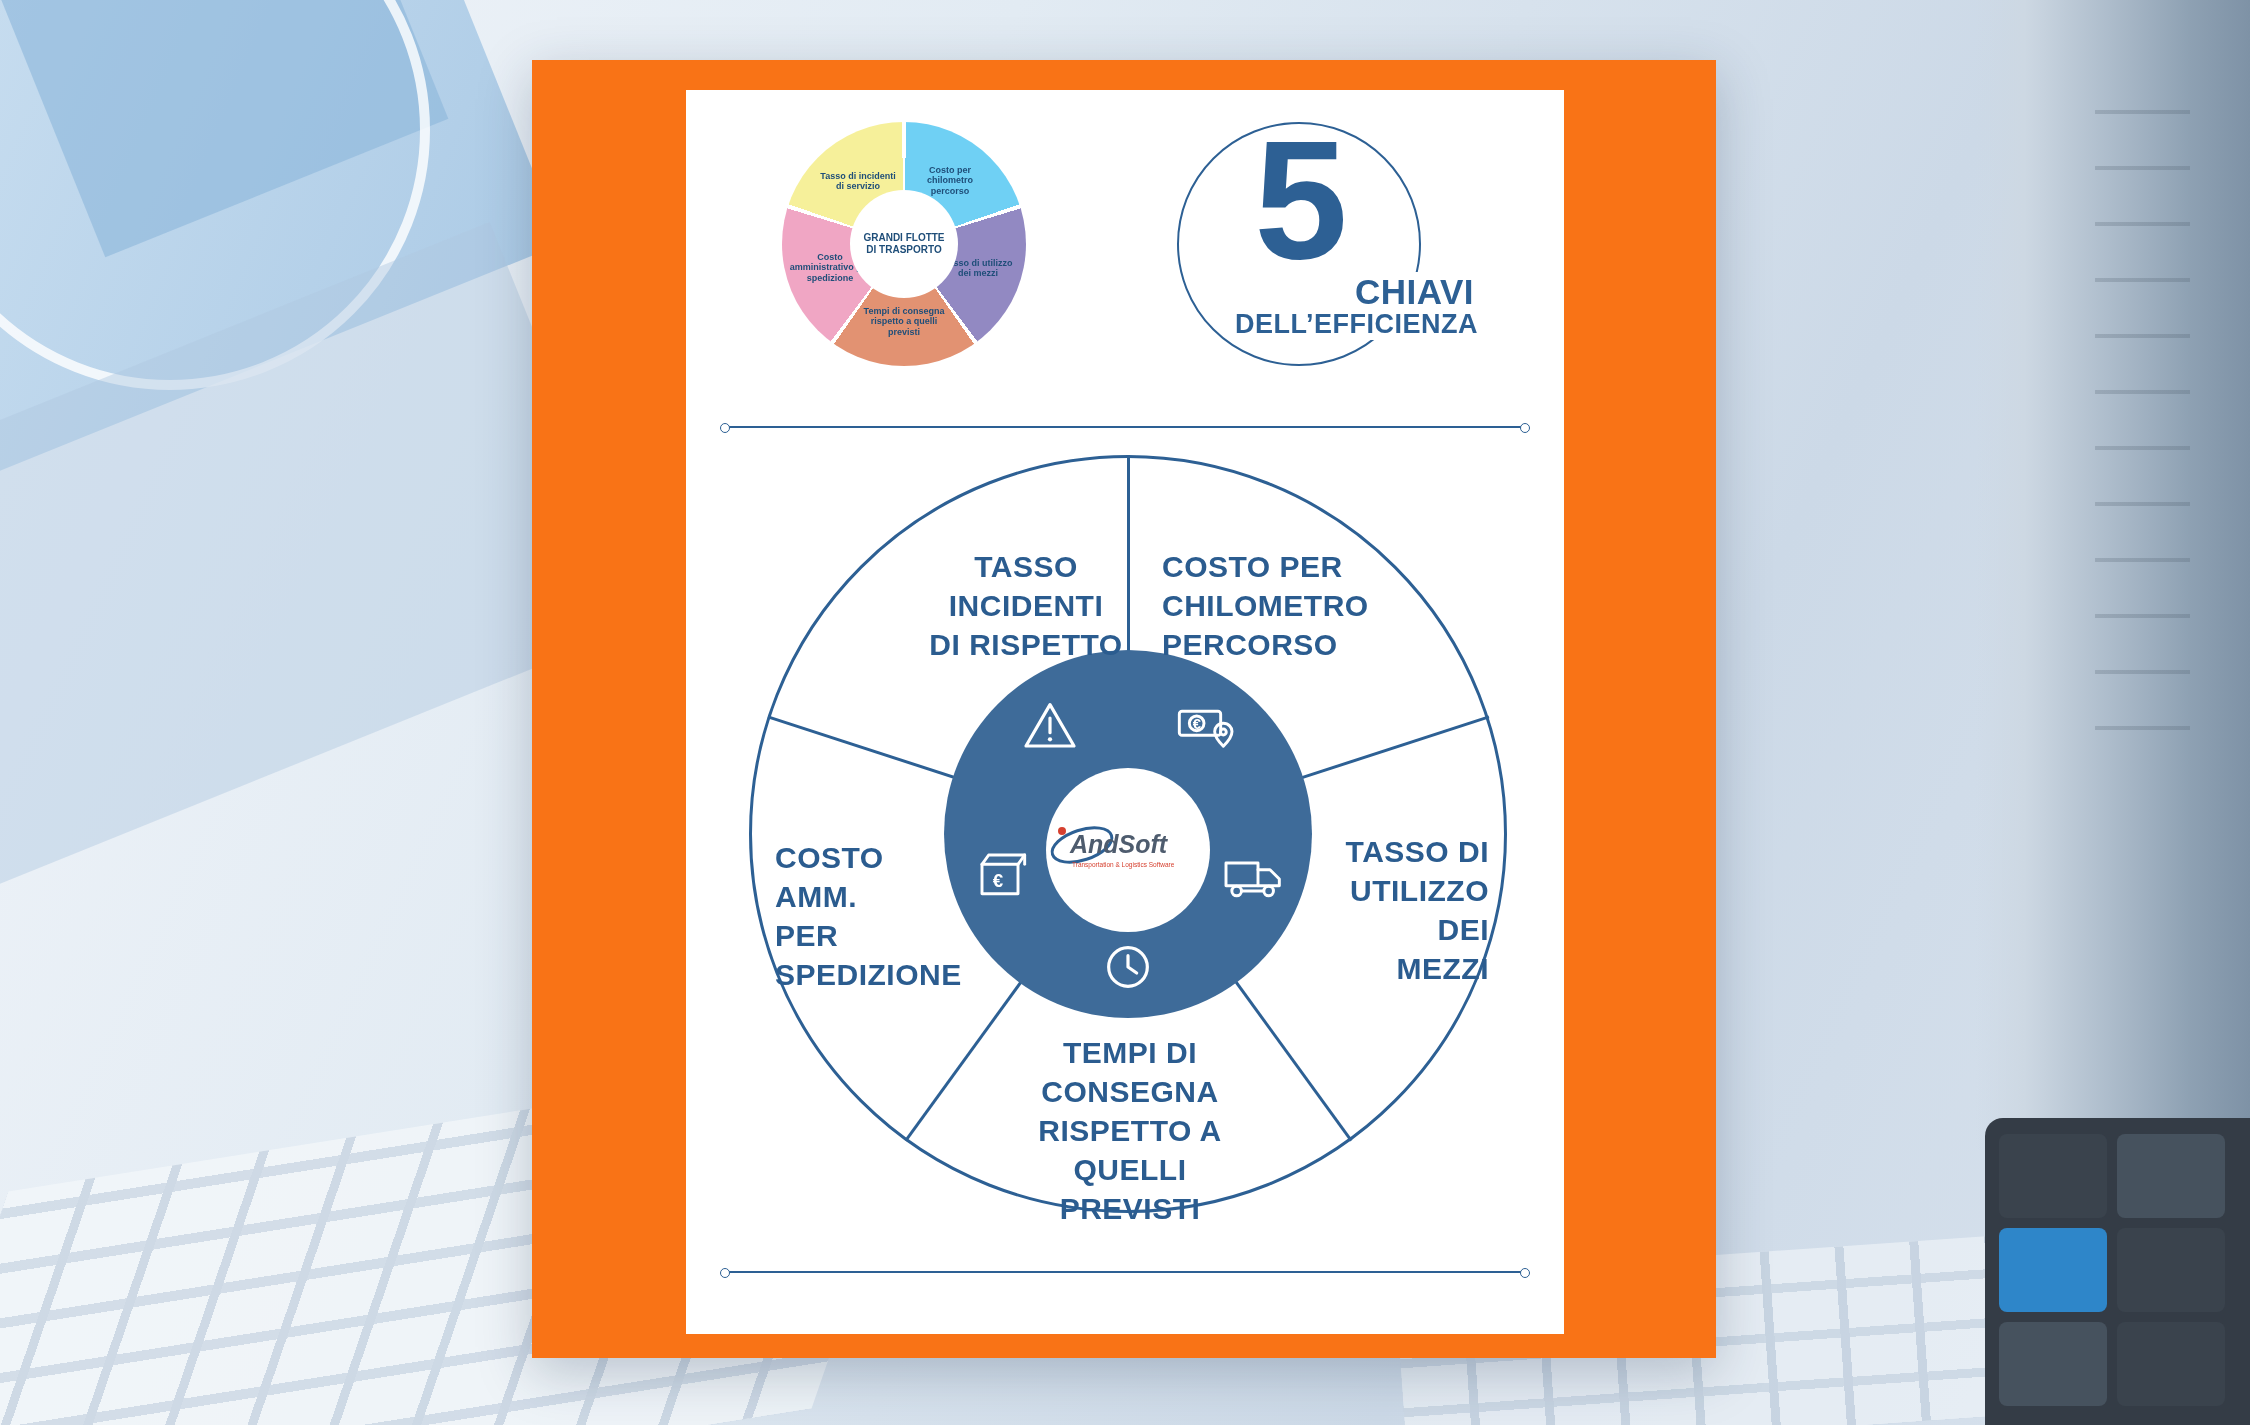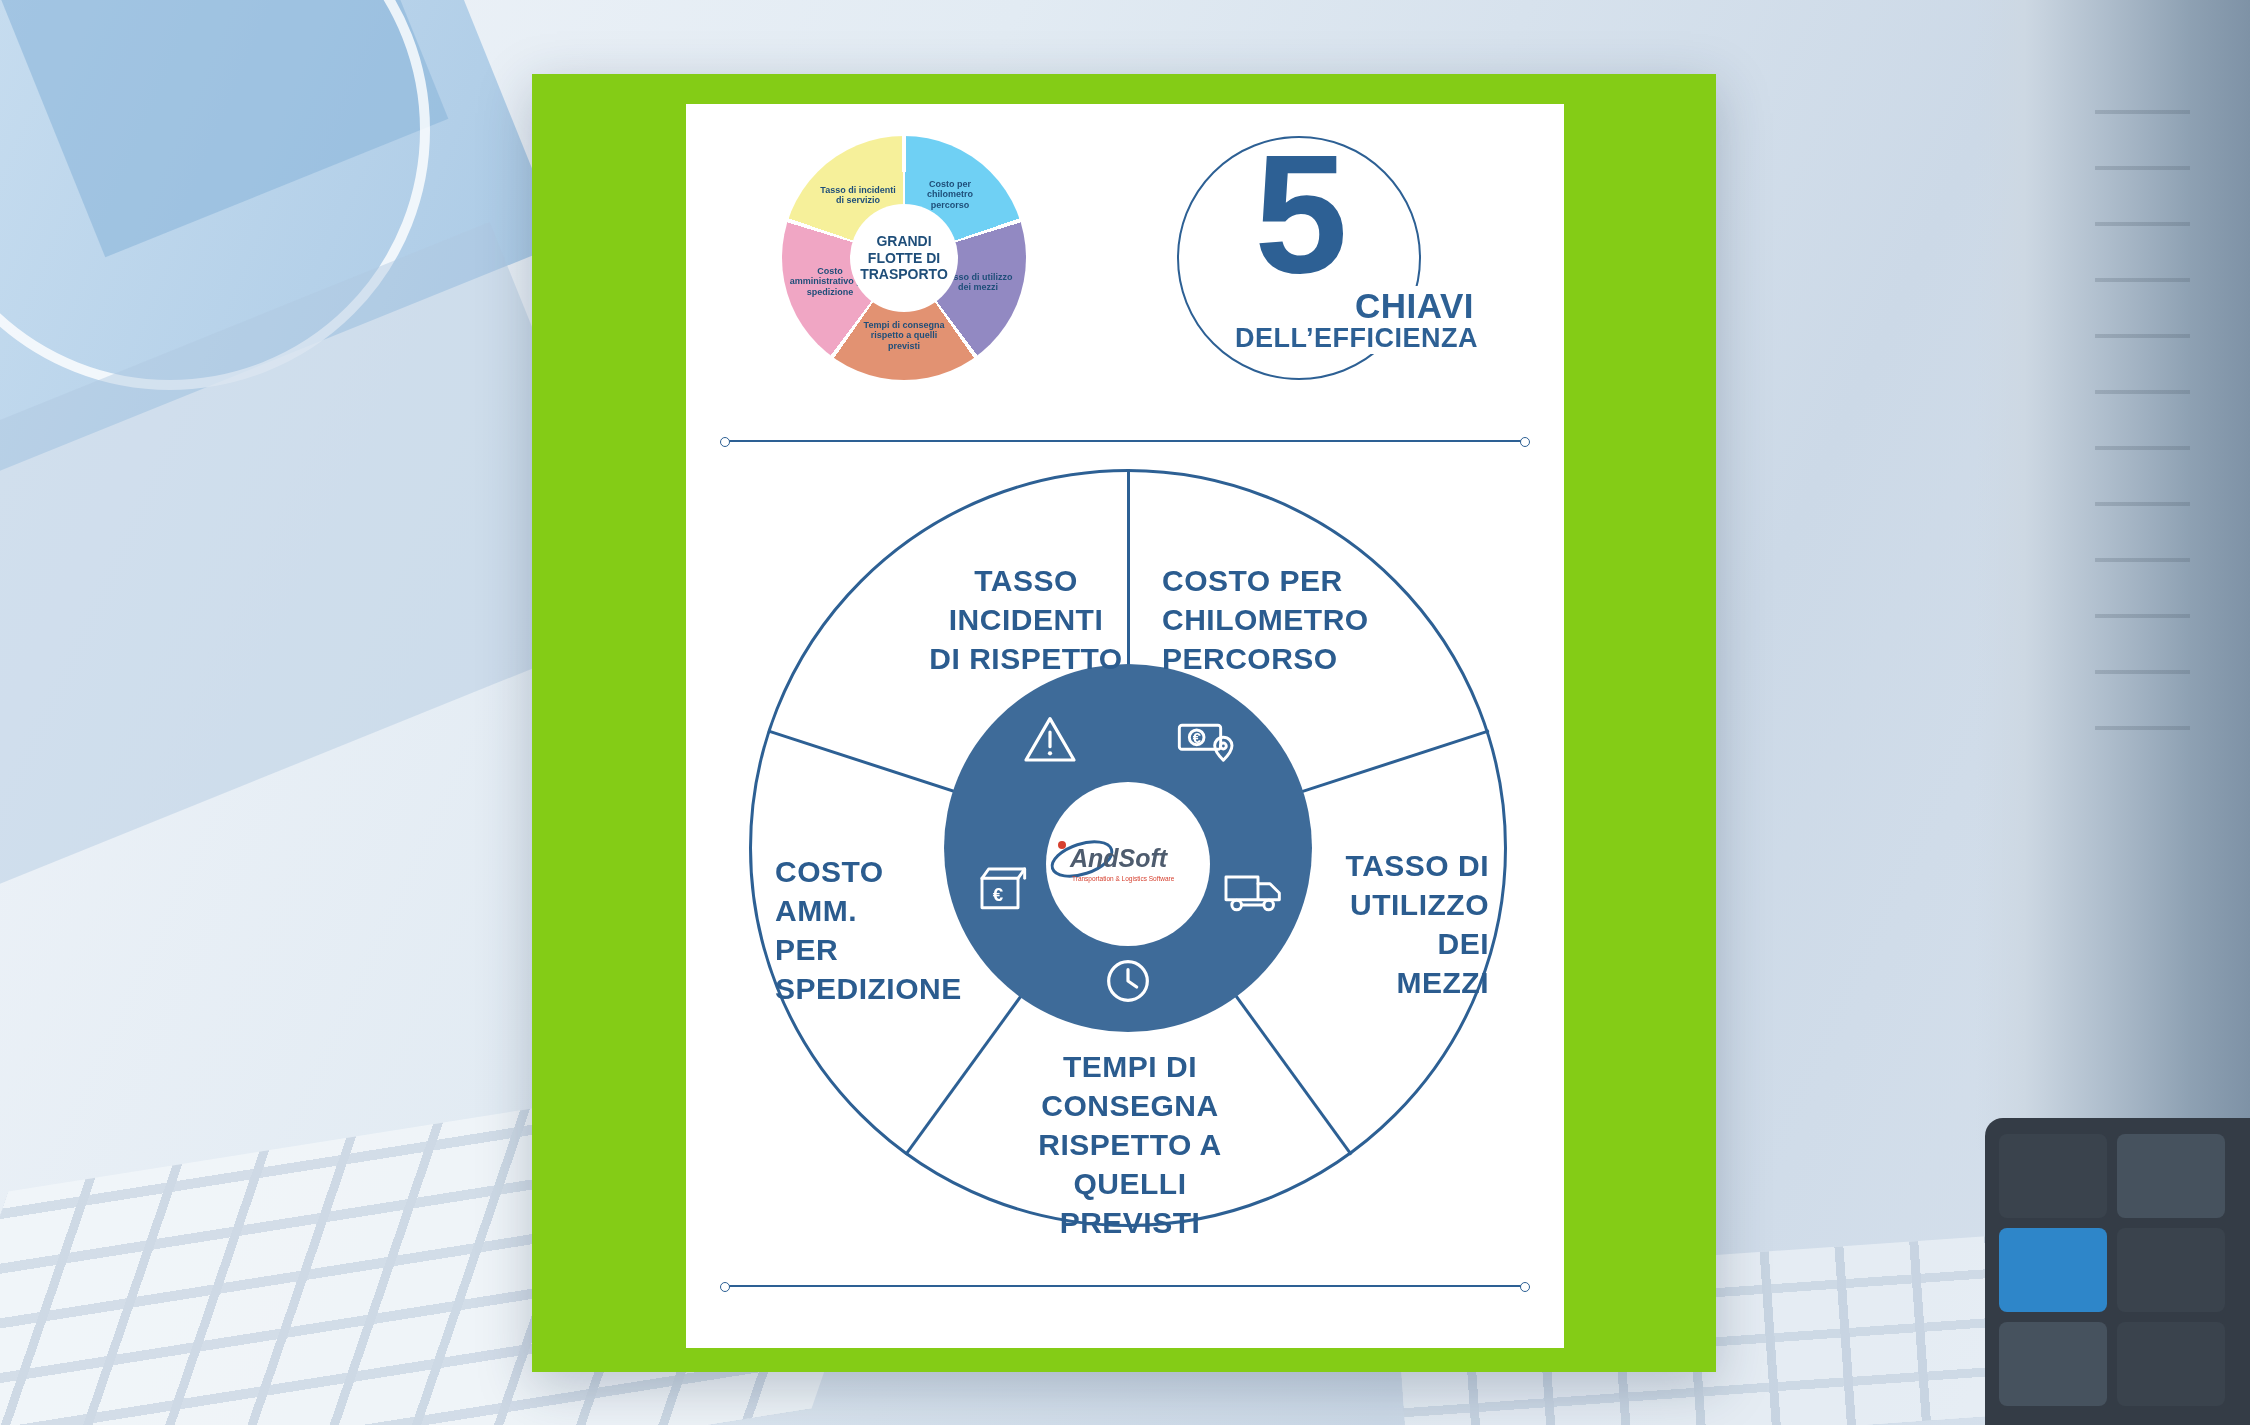--- a/index.html
+++ b/index.html
@@ -35,36 +35,36 @@
       repeating-linear-gradient(0deg, #eef3f8 0 40px, #ccd8e4 40px 49px); }
   .bg-tablet { position:absolute; left:1985px; top:1118px; width:265px; height:307px;
     background:#343c46; border-radius:18px 0 0 0; padding:16px 14px;
     display:flex; flex-wrap:wrap; gap:10px; align-content:flex-start; }
   .tablet-tile { width:108px; height:84px; border-radius:8px; background:#46525e; }
   .tablet-tile.blue { background:#2e86c9; }
   .tablet-tile.dark { background:#3a434d; }
 
   
   .blue-panel { position:absolute; left:532px; top:60px; width:1184px; height:1298px;
-    background:#84cc16; box-shadow:0 14px 50px rgba(30,50,80,.25);margin-top:14px; }
+    background:#f97316; box-shadow:0 14px 50px rgba(30,50,80,.25); }
   .white-panel { position:absolute; left:154px; top:30px; width:878px; height:1244px; background:#ffffff; }
 
   
   .mini-pie { position:absolute; left:96px; top:32px; width:244px; height:244px; border-radius:50%;
     background:conic-gradient(from 0deg,
       #ffffff 0deg 1deg,  #6fd0f4 1deg 71deg,  #ffffff 71deg 73deg,
       #9289c2 73deg 143deg, #ffffff 143deg 145deg,
       #e29272 145deg 215deg, #ffffff 215deg 217deg,
       #f0a6c4 217deg 287deg, #ffffff 287deg 289deg,
       #f6f09a 289deg 359deg, #ffffff 359deg 360deg); }
   .mini-pie .slice-label { position:absolute; width:84px; transform:translate(-50%,-50%);
     font-size:9px; line-height:1.15; font-weight:700; color:#1f4e79; text-align:center; }
   .mini-pie .pie-center { position:absolute; left:68px; top:68px; width:108px; height:108px;
     background:#ffffff; border-radius:50%; display:flex; align-items:center; justify-content:center;
-    text-align:center; font-size:14px; font-weight:700; color:#1f4e79; line-height:1.2; padding:10px; }
+    text-align:center; font-size:10px; font-weight:700; color:#1f4e79; line-height:1.2; padding:10px; }
 
   
   .five-circle { position:absolute; left:491px; top:32px; width:244px; height:244px;
     border:2px solid #2d6094; border-radius:50%; }
   .five-number { position:absolute; left:491px; top:26px; width:244px; text-align:center;
     font-size:168px; font-weight:700; color:#2d6094; line-height:1; letter-spacing:-4px; }
   .hdr-chiavi { position:absolute; left:664px; top:182px; font-size:35px; font-weight:700;
     color:#2d6094; background:#ffffff; padding:0 5px; letter-spacing:.5px; }
   .hdr-eff { position:absolute; left:544px; top:219px; font-size:27px; font-weight:700;
     color:#2d6094; background:#ffffff; padding:0 5px; letter-spacing:.5px; }

